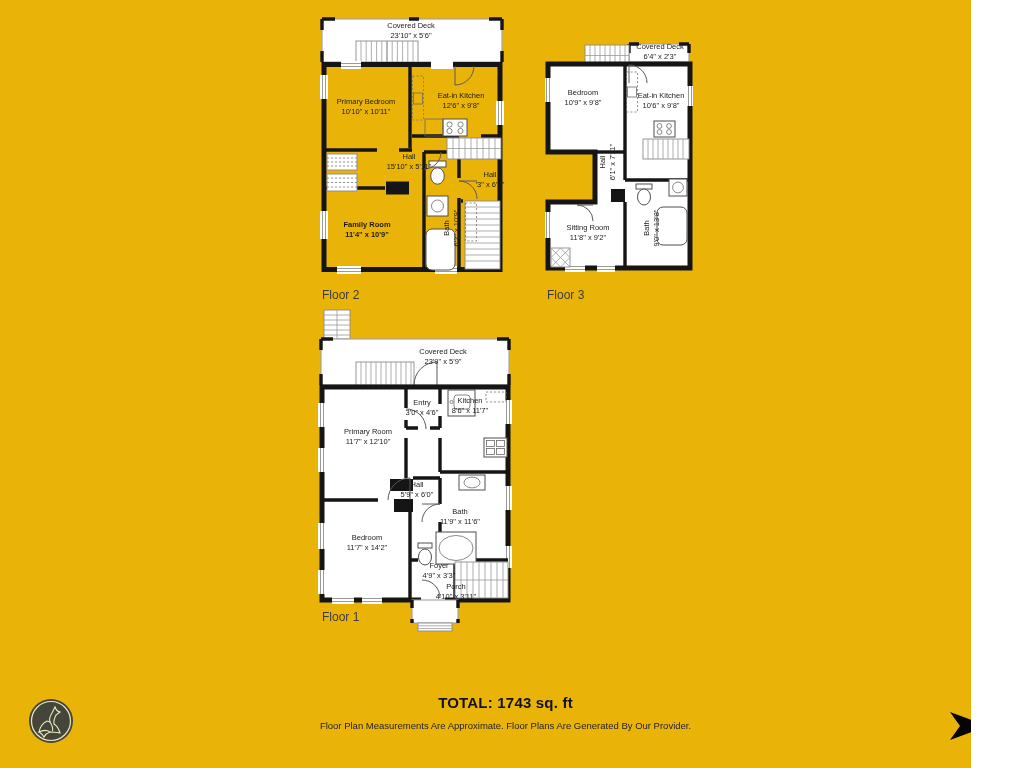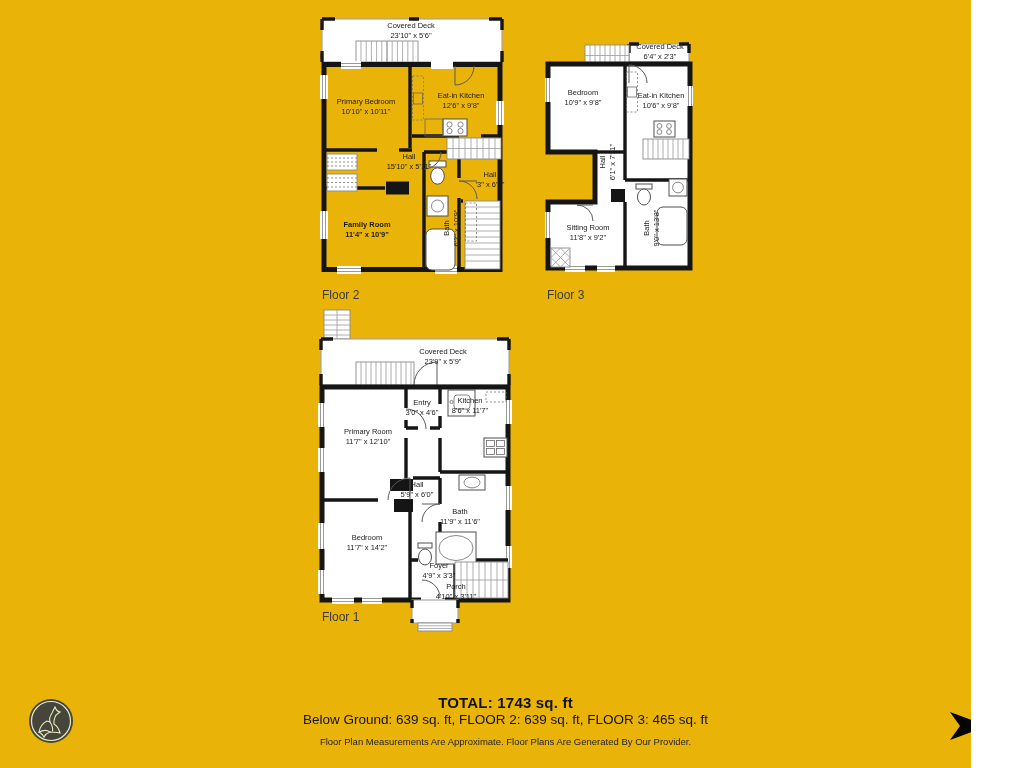--- a/index.html
+++ b/index.html
@@ -352,21 +352,20 @@
     </div>
     <div class="room-label" style="left:114px;top:284px;margin-left:24px;">
       <div>Porch</div>
         <div>4'10" x 3'11"</div>
     </div>
   </div>
   <div class="floor-tag" style="left:322px;top:610px;">Floor 1</div>
 
   <div class="summary">
     <div class="total">TOTAL: 1743 sq. ft</div>
-    <div class="line">Below Ground: 639 sq. ft, FLOOR 2: 639 sq. ft, FLOOR 3: 465 sq. ft</div>
     <div class="disclaimer">Floor Plan Measurements Are Approximate. Floor Plans Are Generated By Our Provider.</div>
   </div>
 
   <div class="logo">
     <svg width="48" height="48" viewBox="0 0 48 48">
       <circle cx="24" cy="24" r="22" fill="#45453c"></circle>
       <circle cx="24" cy="24" r="19.5" fill="none" stroke="#e7ebbd" stroke-width="1.2"></circle>
       <g fill="none" stroke="#e7ebbd" stroke-width="1.1" stroke-linecap="round">
         <path d="M28,10 L25,16 C23,19 22,22 23,25 L20,24 C16,26 13,30 12,35 C16,33 20,33 23,35 C20,36 18,38 17,40"></path>
         <path d="M28,10 C29,13 30.5,14.5 33,15 L29,18 C27.5,21 26.5,24 27,27 C30,29 32,32 33,36 C29,35 26,35.5 23,35"></path>

